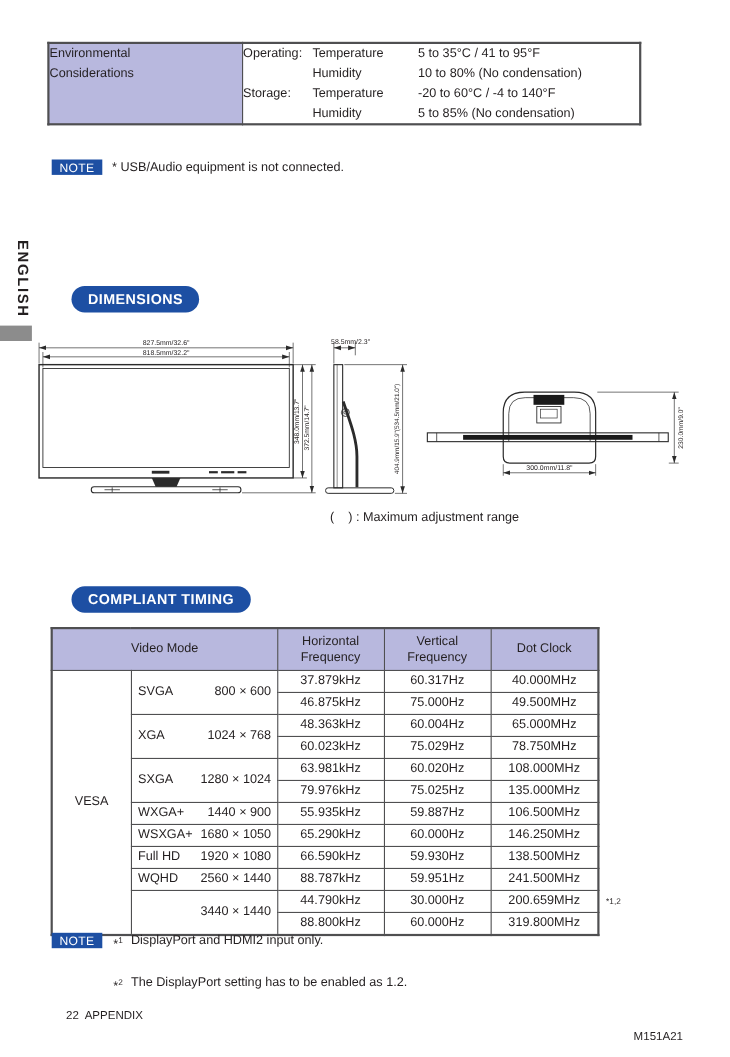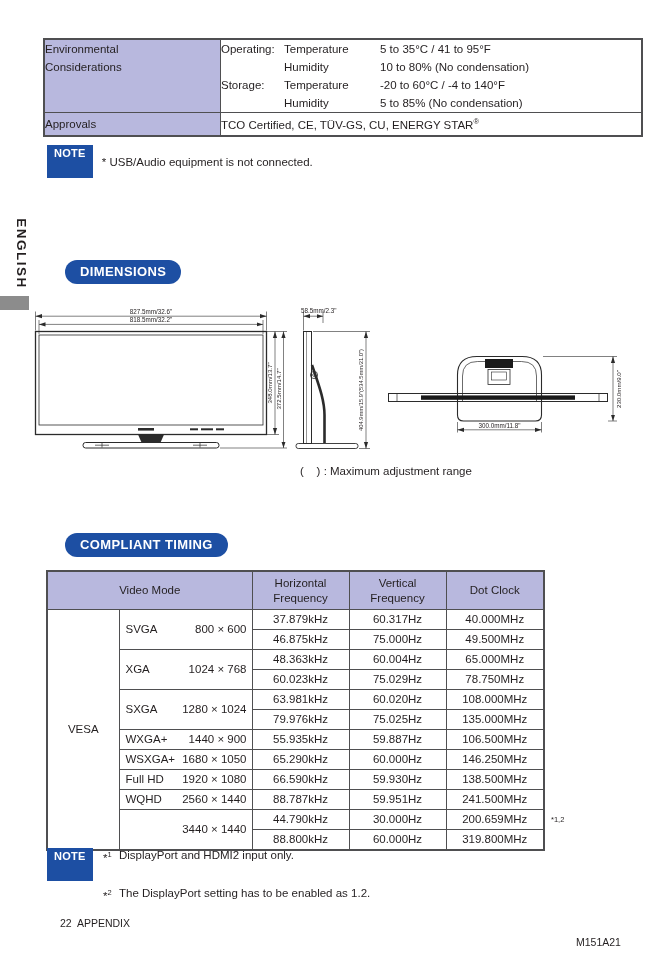--- a/index.html
+++ b/index.html
@@ -4,36 +4,36 @@
 <style>
   html,body { margin:0; padding:0; background:#e8e8e8; }
   .page {
     position:relative; width:664px; height:961px; margin:0 auto;
     background:#ffffff; overflow:hidden;
     font-family:"Liberation Sans", sans-serif; color:var(--ink, #231f20);
     -webkit-font-smoothing:antialiased;
   }
   
   table.spec {
-    position:absolute; left:43px; top:38px; width:600px;
+    position:absolute; left:43px; top:38px; width:540px;
     border-collapse:collapse; table-layout:fixed;
     font-size:11.5px; border:2px solid var(--border_gray,#4f4f51);
   }
   table.spec td { border:1px solid var(--border_gray,#4f4f51); padding:0; }
   td.lav { background:var(--lavender,#b8b8de); width:175px; padding:3px 6px; vertical-align:top; }
   td.lav .lbl-line { line-height:18px; }
   td.lav.mid { vertical-align:middle; }
   td.detail { padding:3px 0 3px 7px; vertical-align:top; }
   .spec-line { display:grid; grid-template-columns:63px 96px auto; line-height:18px; height:18px; }
   td.approvals-val { padding:2px 0 2px 7px; height:22px; vertical-align:middle; }
   td.approvals-val sup { font-size:7.5px; }
   
   .note-badge {
     display:inline-block; background:var(--accent_blue,#1d4fa3); color:#fff;
-    font-weight:bold; font-size:11px; padding:2px 7px 19px; letter-spacing:0.3px;
+    font-weight:normal; font-size:11px; padding:2px 7px 0; letter-spacing:0.3px;
   }
   .note-top { position:absolute; left:47px; top:145px; display:flex; align-items:center; gap:9px; font-size:11.5px; }
   .note-bottom-badge { position:absolute; left:47px; top:848px; }
   .note2-line { position:absolute; left:103px; display:flex; font-size:11.5px; line-height:14px; }
   .note2-line .nm { width:16px; flex:0 0 16px; }
   .note2-line sup { font-size:7.5px; }
   
   .side-tab {
     position:absolute; left:0; top:210px; width:42px; height:86px;
     display:flex; align-items:center; justify-content:center;
@@ -100,26 +100,20 @@
           <span>Temperature</span>
           <span>-20 to 60°C / -4 to 140°F</span>
         </div>
         <div class="spec-line">
           <span></span>
           <span>Humidity</span>
           <span>5 to 85% (No condensation)</span>
         </div>
       </td>
     </tr>
-    <tr>
-      <td class="lav mid">Approvals</td>
-      <td class="approvals-val">
-        <span>TCO Certified, CE, TÜV-GS, CU, ENERGY STAR</span><sup>®</sup>
-      </td>
-    </tr>
   </tbody>
     </table>
 
   <div class="note-top">
     <span class="note-badge">NOTE</span>
     <span>* USB/Audio equipment is not connected.</span>
   </div>
 
   <div class="side-tab">
     <span>ENGLISH</span>

